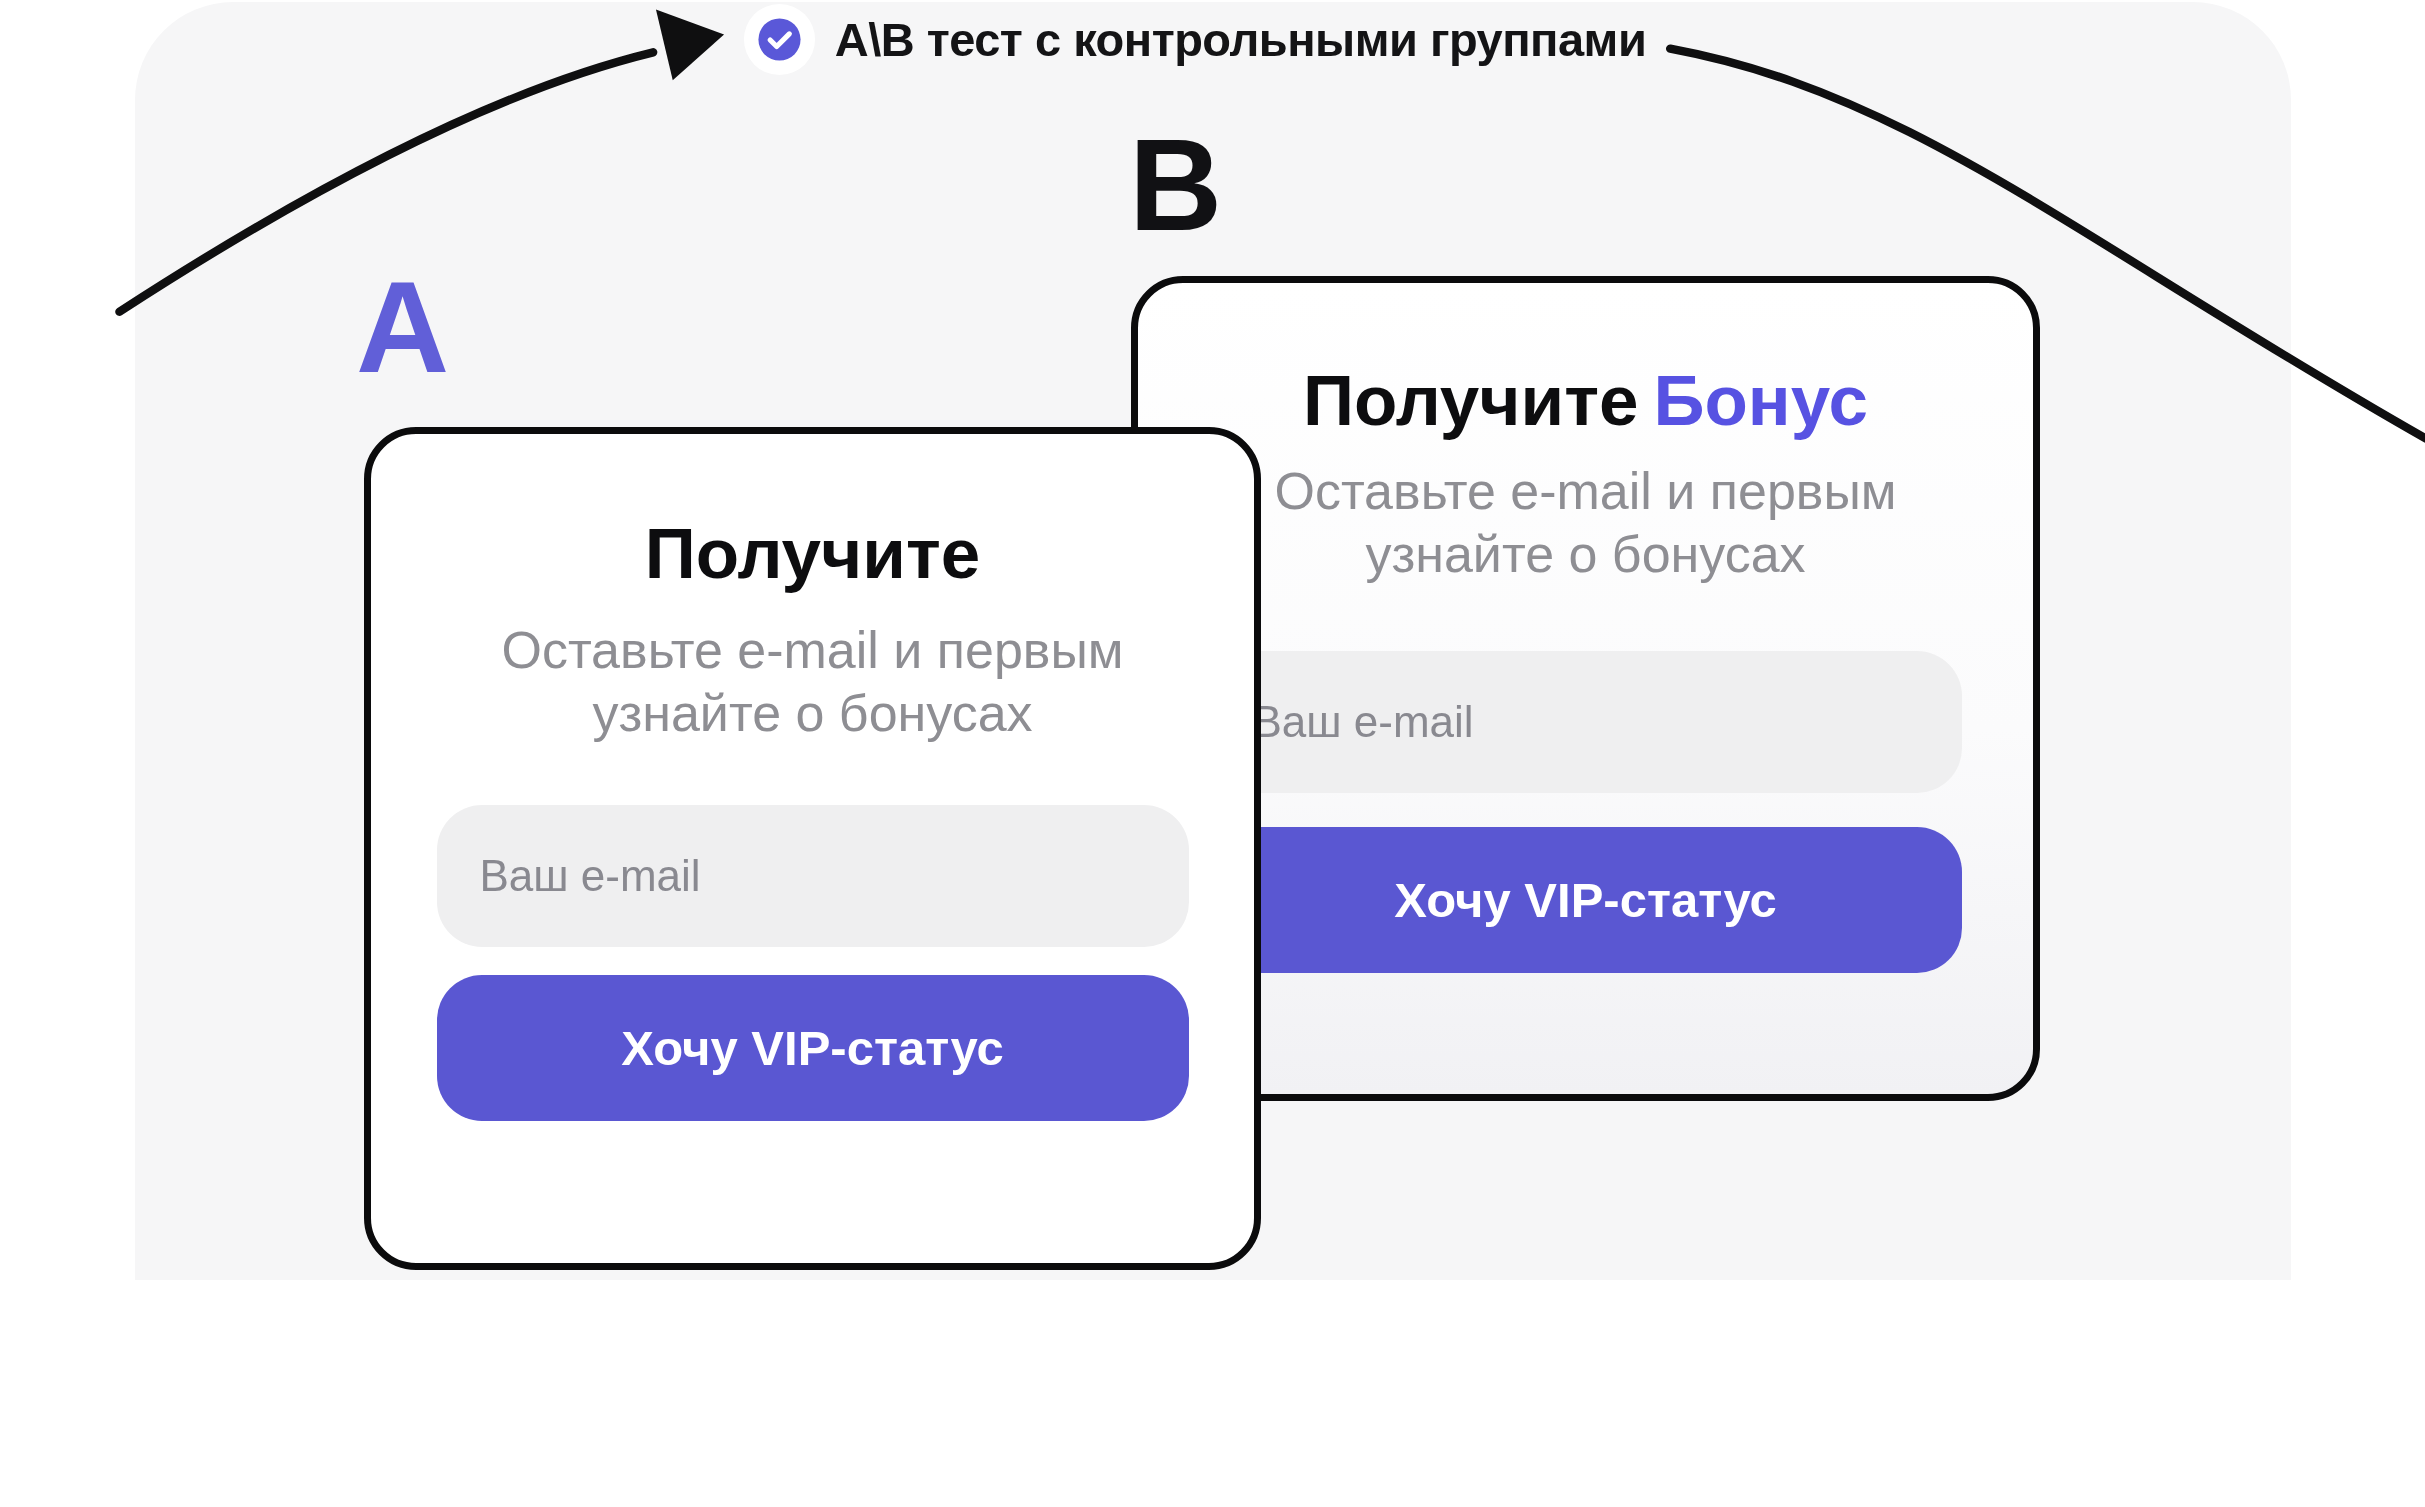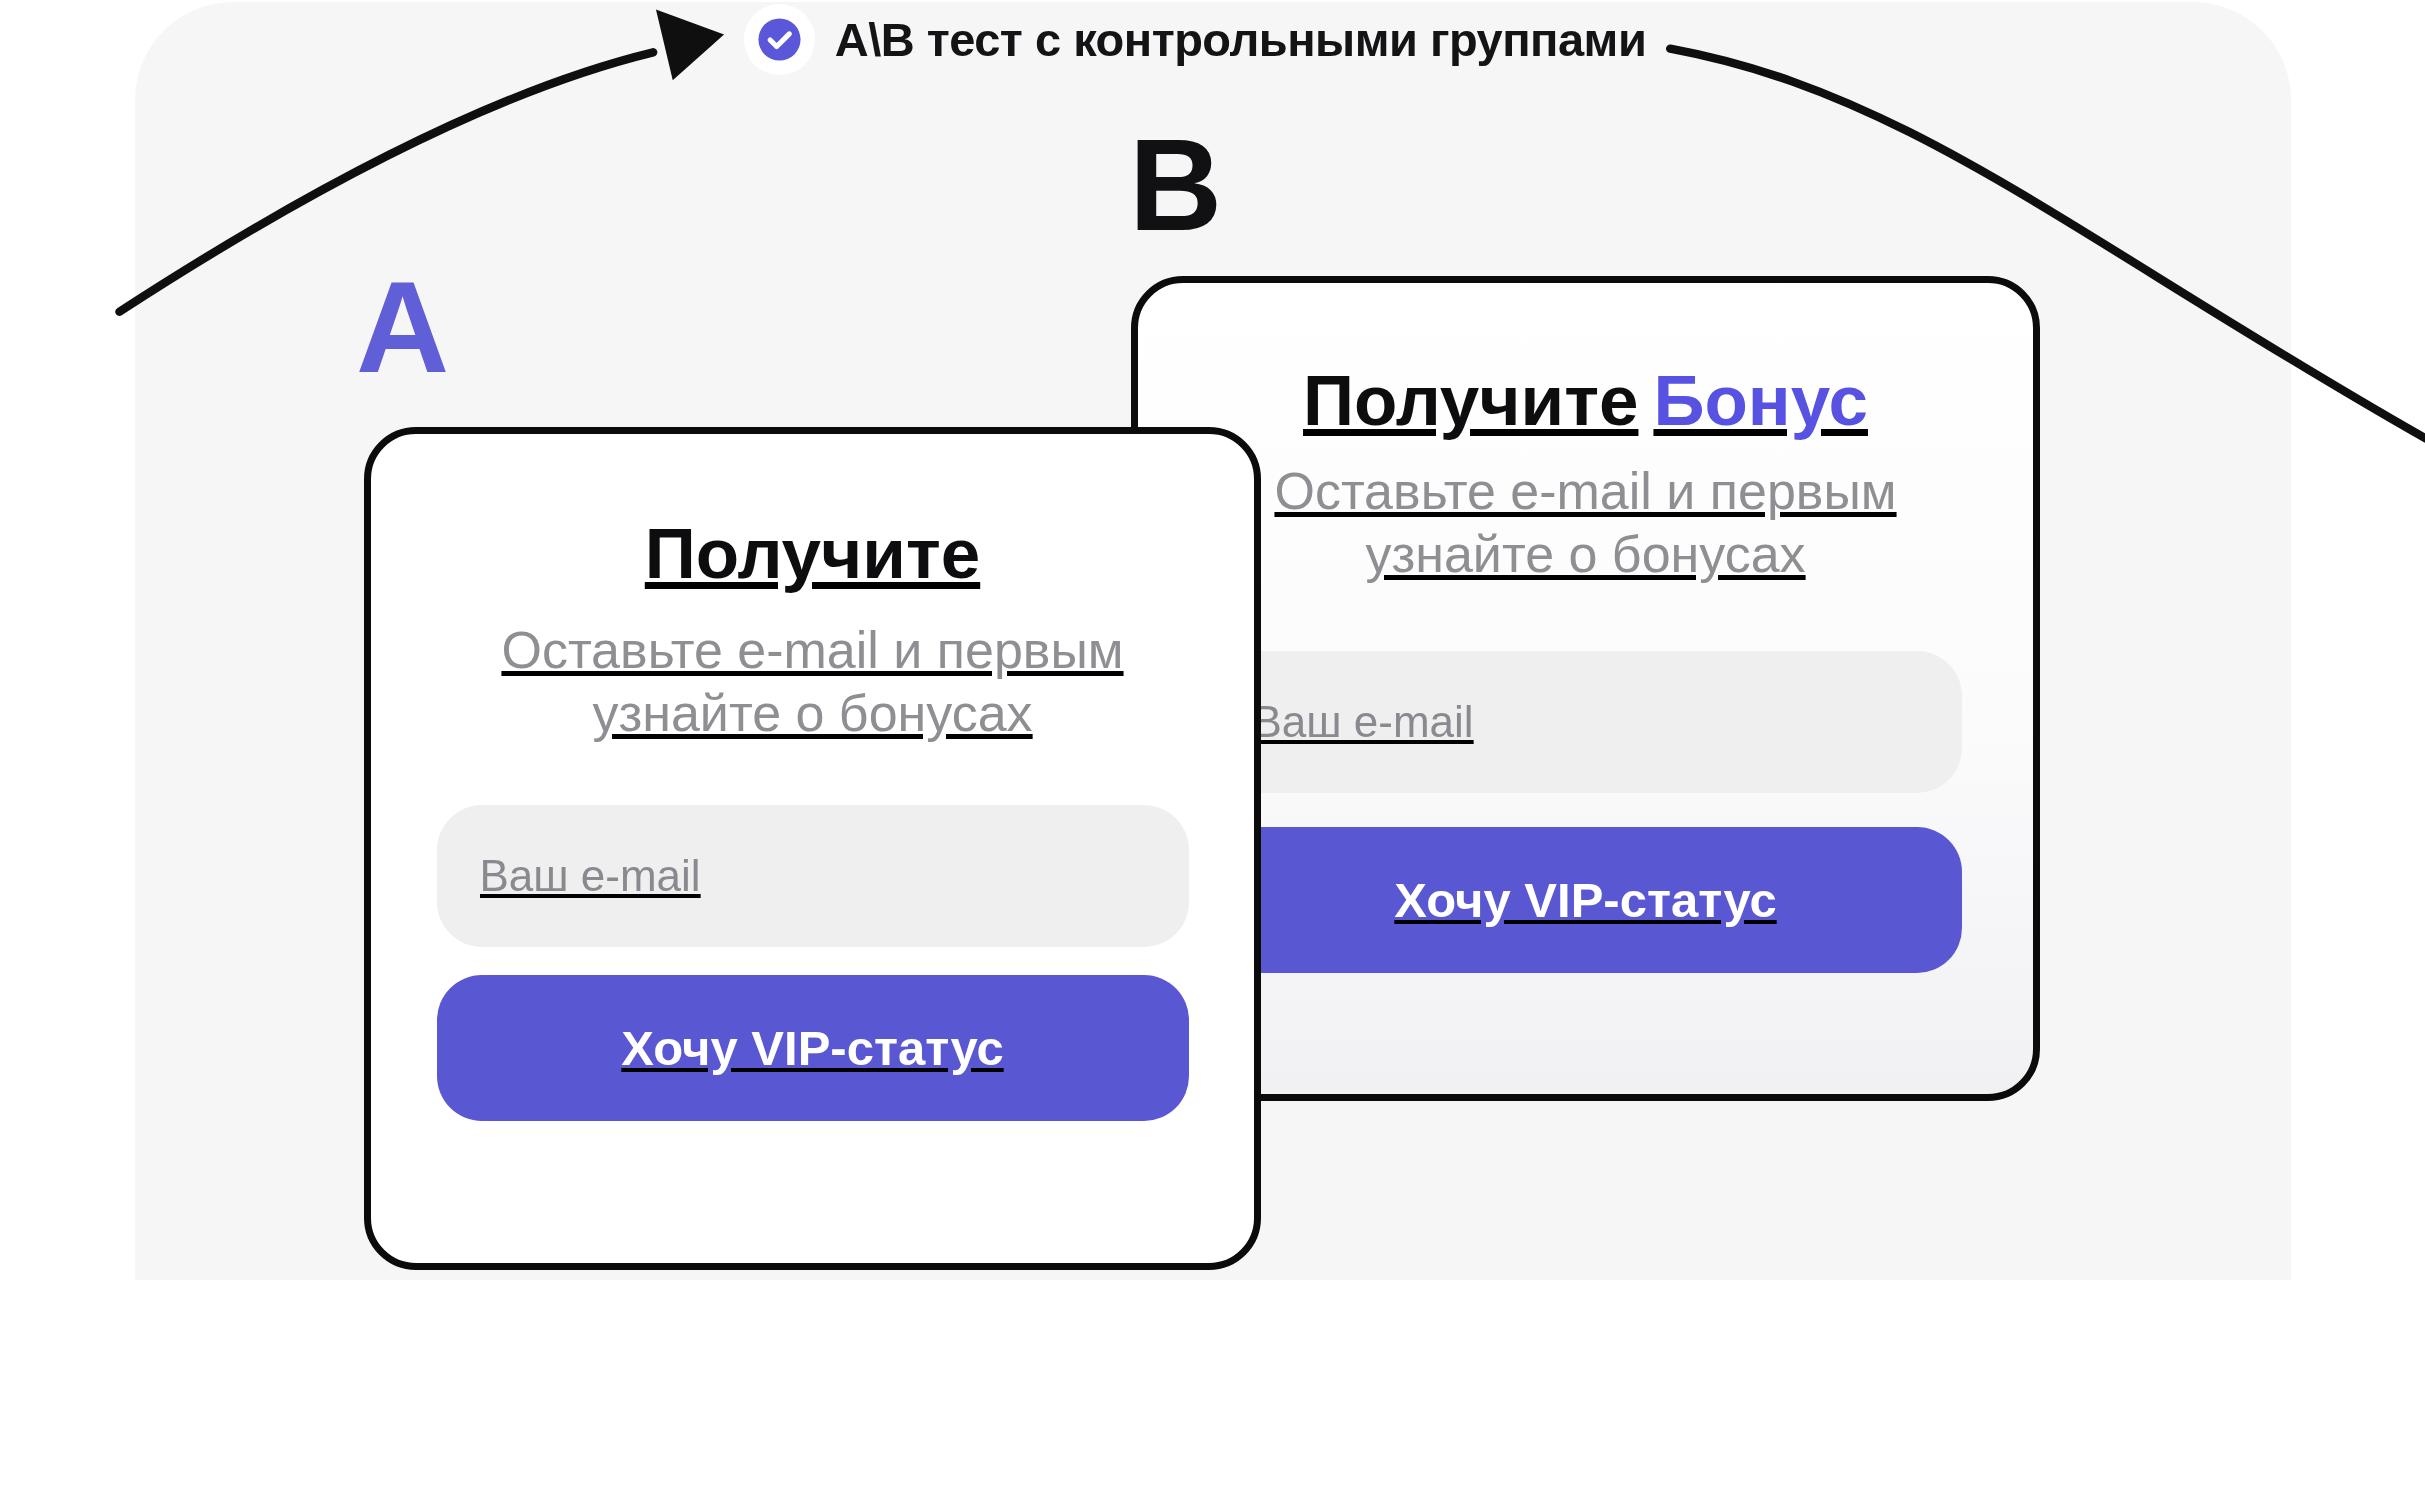--- a/index.html
+++ b/index.html
@@ -20,21 +20,21 @@
   .header-row{position:absolute;left:743px;top:1.9px;height:75px;display:flex;align-items:center;z-index:3;}
   .badge{width:73px;height:73px;display:block;}
   .header-text{font-size:47px;font-weight:600;color:#141416;margin-left:18.7px;letter-spacing:-0.5px;white-space:nowrap;}
   
   .letter{position:absolute;font-weight:700;font-size:129px;line-height:1;z-index:3;}
   .letter-a{left:356px;top:263px;color:#615fd8;}
   .letter-b{left:1129px;top:121px;color:#111114;}
   
   .card{
     position:absolute;background:#ffffff;border:7.5px solid #0b0b0c;border-radius:52px;
-    box-sizing:border-box;display:flex;flex-direction:column;align-items:center;text-decoration:underline;
+    box-sizing:border-box;display:flex;flex-direction:column;align-items:center;
   }
   .card-b{
     left:1131px;top:276px;width:909px;height:825px;z-index:4;
     background:linear-gradient(180deg,#ffffff 0%,#fbfbfc 55%,#f1f1f4 100%);
   }
   .card-a{left:364px;top:427px;width:897px;height:843px;z-index:5;}
   .heading{font-size:71px;line-height:89px;font-weight:700;color:#0d0d0f;text-align:center;white-space:nowrap;}
   .heading .accent{color:#5752e2;}
   .card-b .heading .accent{margin-left:15px;}
   .card-a .heading{margin-top:75px;}

